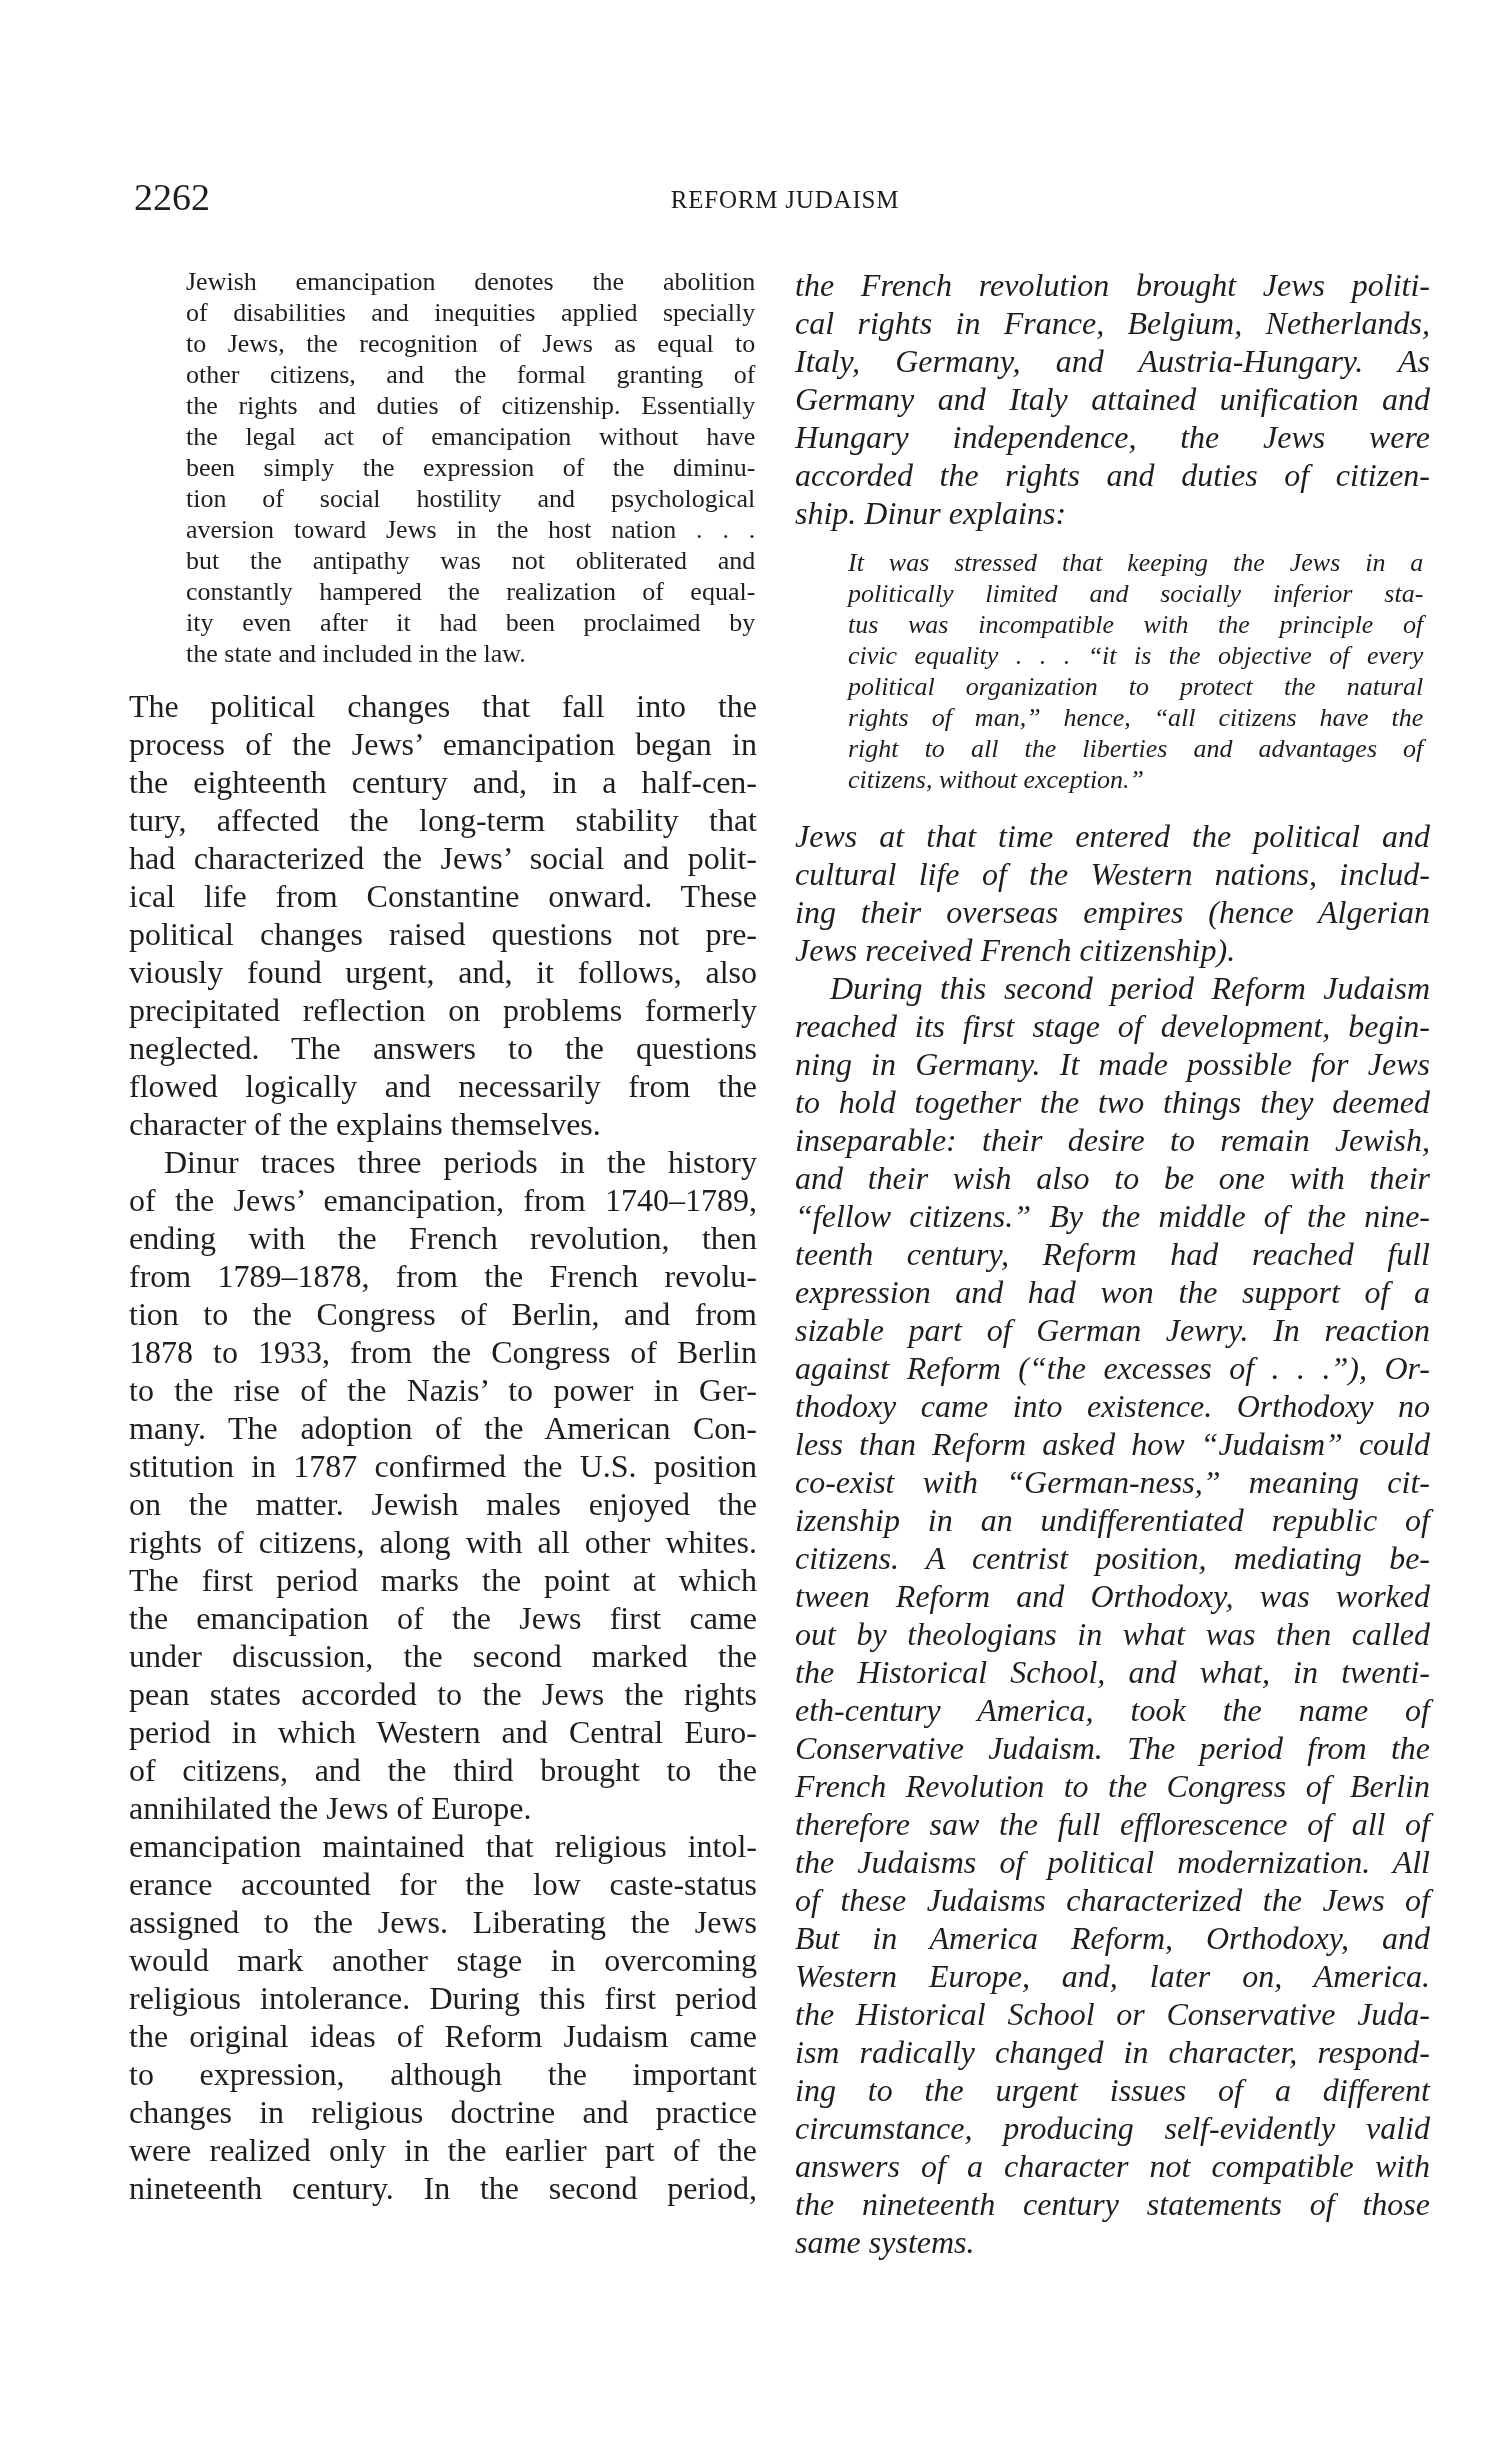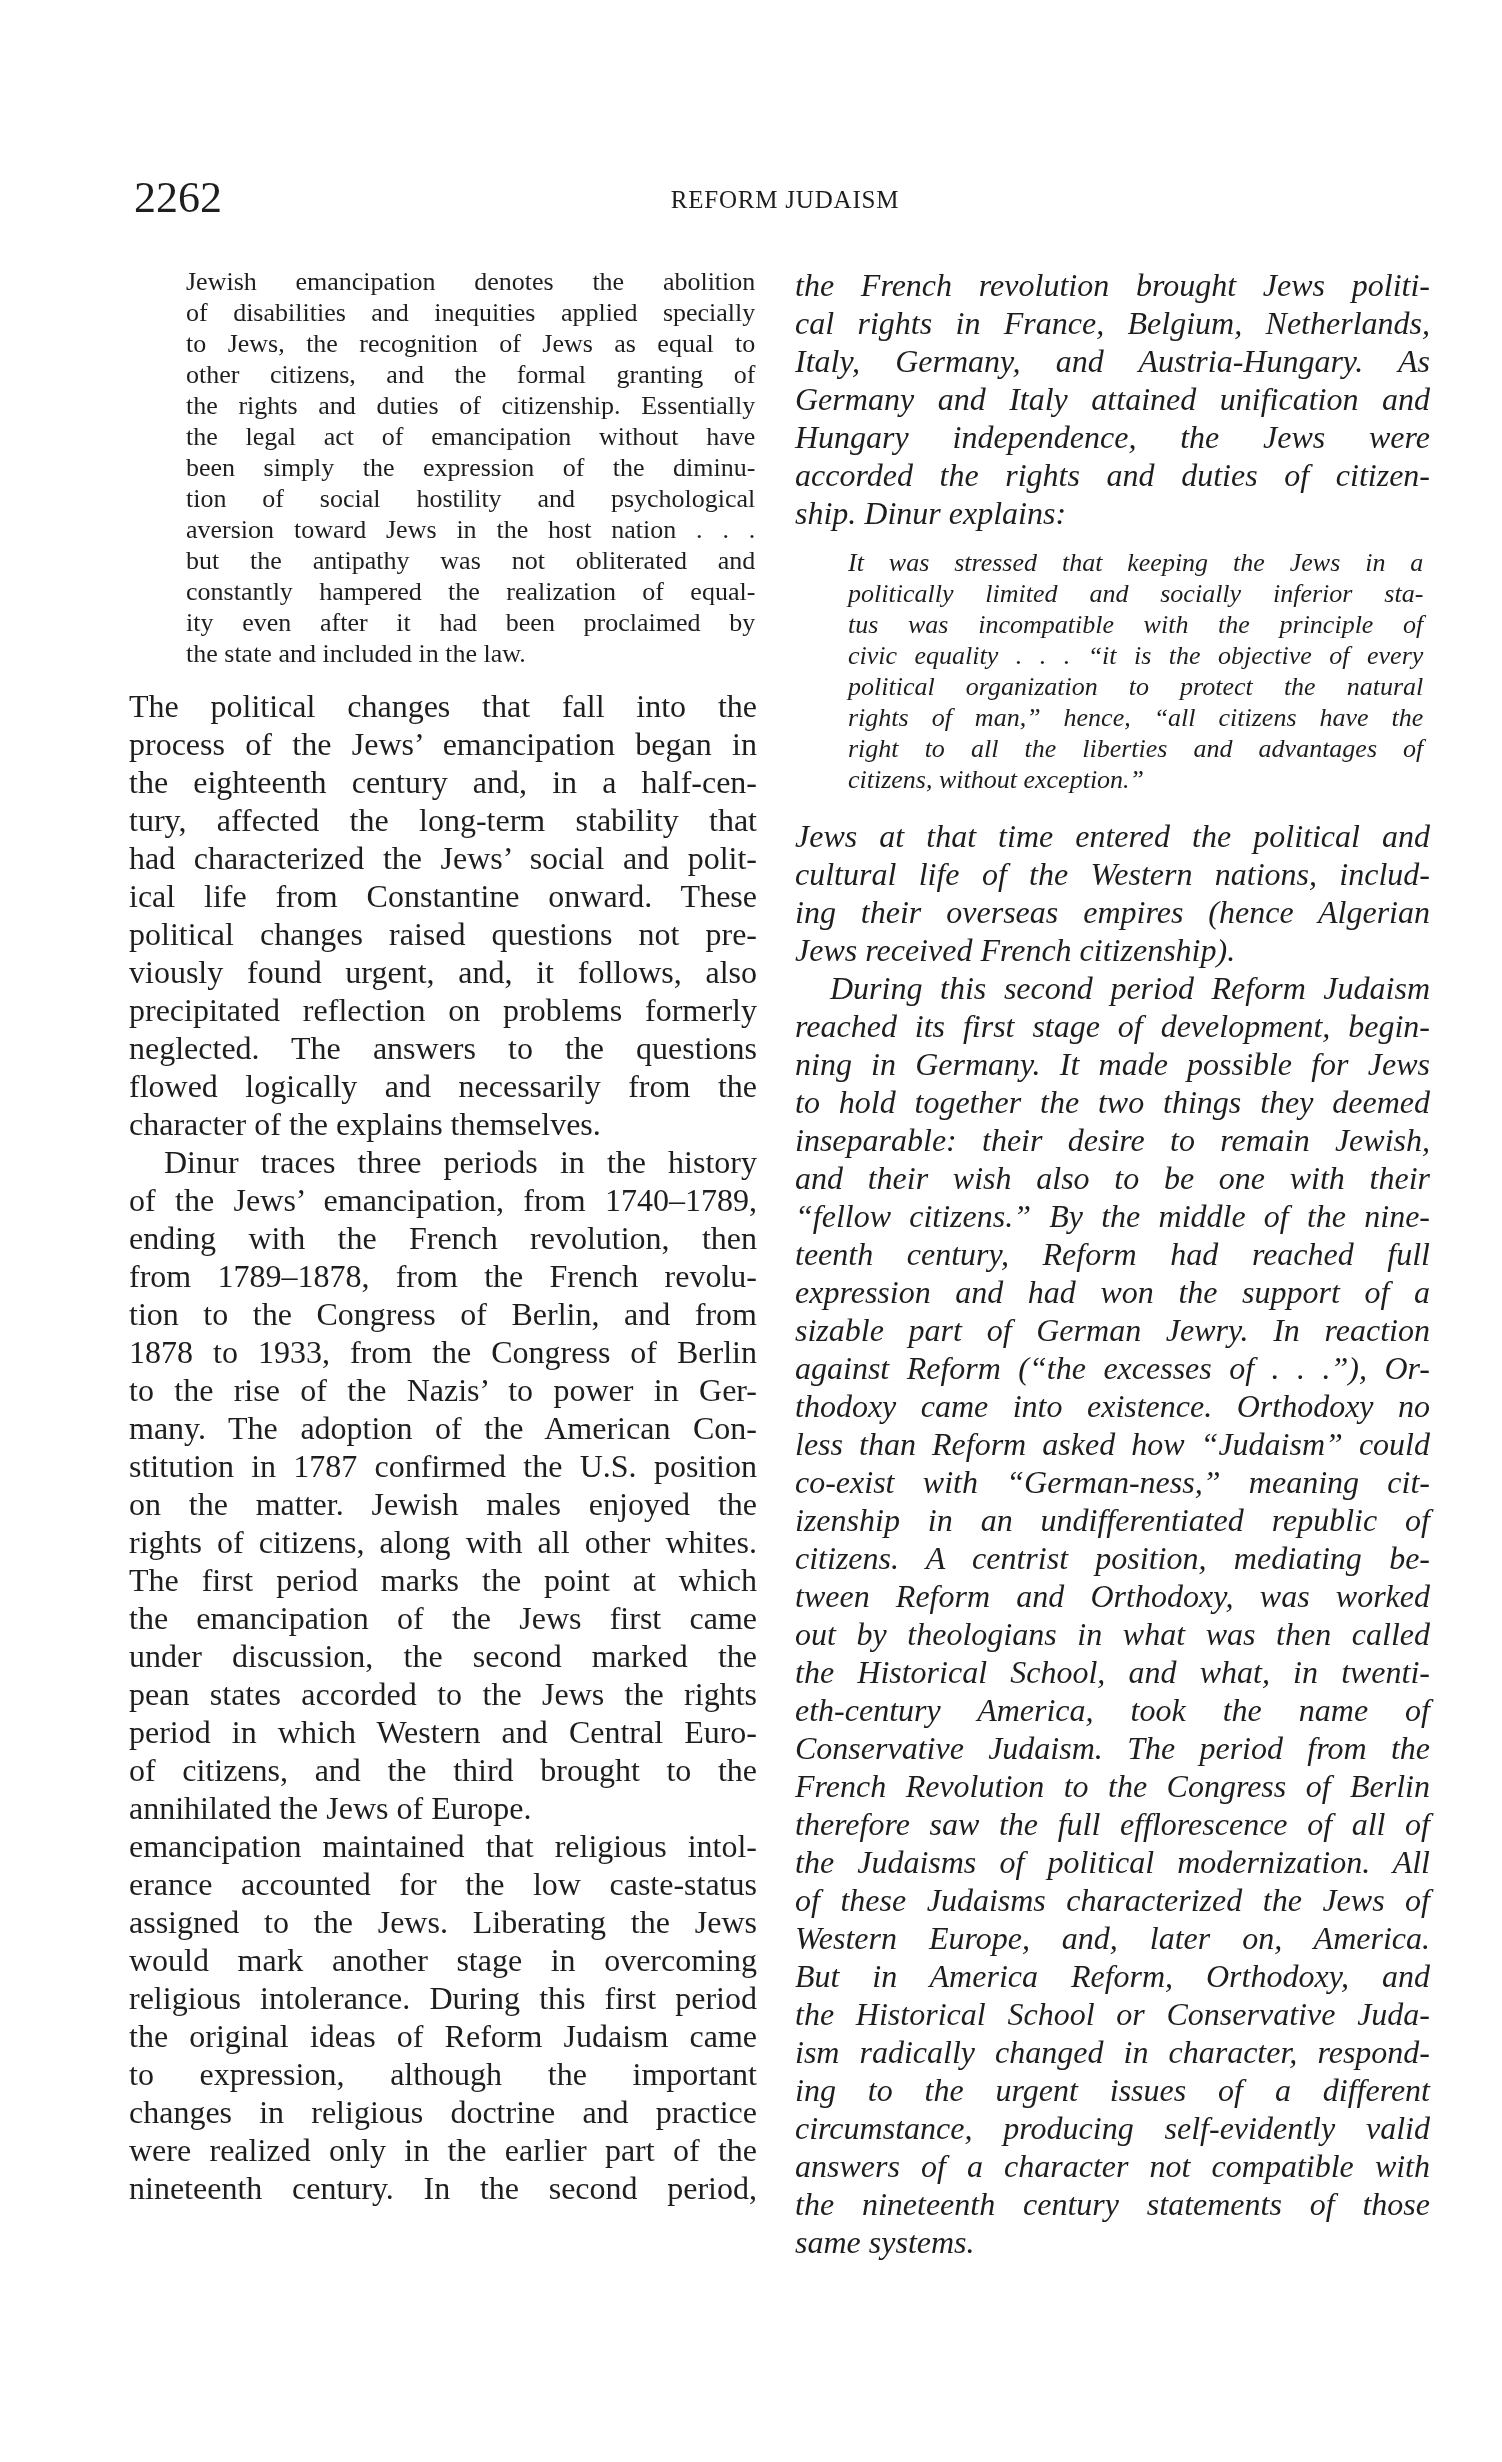--- a/index.html
+++ b/index.html
@@ -3,21 +3,21 @@
 <meta charset="utf-8">
 <style>
   html, body { margin: 0; padding: 0; background: #ffffff; }
   body {
     width: 1503px; height: 2462px; position: relative; overflow: hidden;
     color: #1e1e1e;
     font-family: "Liberation Serif", "DejaVu Serif", serif;
   }
   .page-number {
     position: absolute; left: 134px; top: 174px;
-    font-size: 44px; line-height: 47px; letter-spacing: 0px;
+    font-size: 38px; line-height: 47px; letter-spacing: 0px;
   }
   .running-head {
     position: absolute; left: 0; width: 1570px; top: 185px;
     text-align: center; font-size: 25px; line-height: 30px; letter-spacing: 0.8px;
   }
   .column {
     position: absolute; top: 266px;
   }
   .col-left { left: 129px; width: 628px; }
   .col-right { left: 795px; width: 635px; font-style: italic; }
@@ -151,22 +151,22 @@
       <span class="line">citizens. A centrist position, mediating be-</span>
       <span class="line">tween Reform and Orthodoxy, was worked</span>
       <span class="line">out by theologians in what was then called</span>
       <span class="line">the Historical School, and what, in twenti-</span>
       <span class="line">eth-century America, took the name of</span>
       <span class="line">Conservative Judaism. The period from the</span>
       <span class="line">French Revolution to the Congress of Berlin</span>
       <span class="line">therefore saw the full efflorescence of all of</span>
       <span class="line">the Judaisms of political modernization. All</span>
       <span class="line">of these Judaisms characterized the Jews of</span>
+      <span class="line">But in America Reform, Orthodoxy, and</span>
       <span class="line">Western Europe, and, later on, America.</span>
-      <span class="line">But in America Reform, Orthodoxy, and</span>
       <span class="line">the Historical School or Conservative Juda-</span>
       <span class="line">ism radically changed in character, respond-</span>
       <span class="line">ing to the urgent issues of a different</span>
       <span class="line">circumstance, producing self-evidently valid</span>
       <span class="line">answers of a character not compatible with</span>
       <span class="line">the nineteenth century statements of those</span>
       <span class="line last">same systems.</span>
     </div>
 </div>
 

